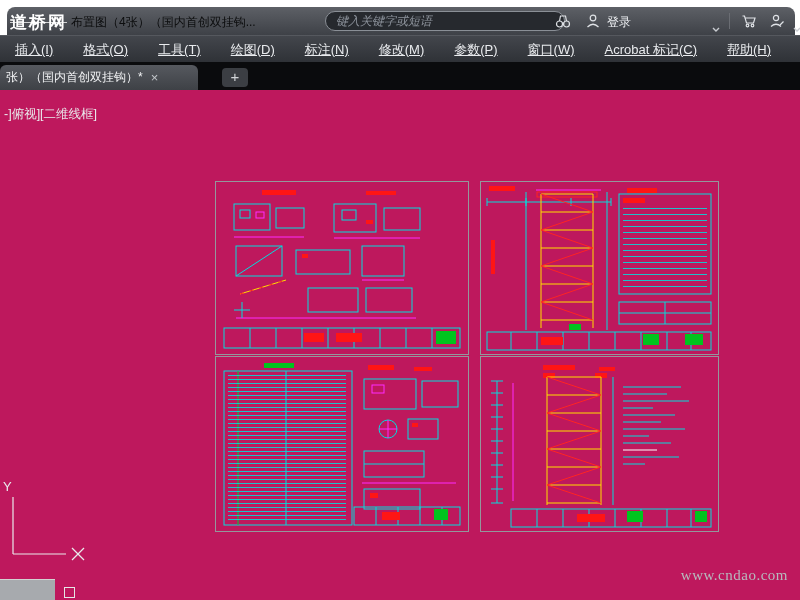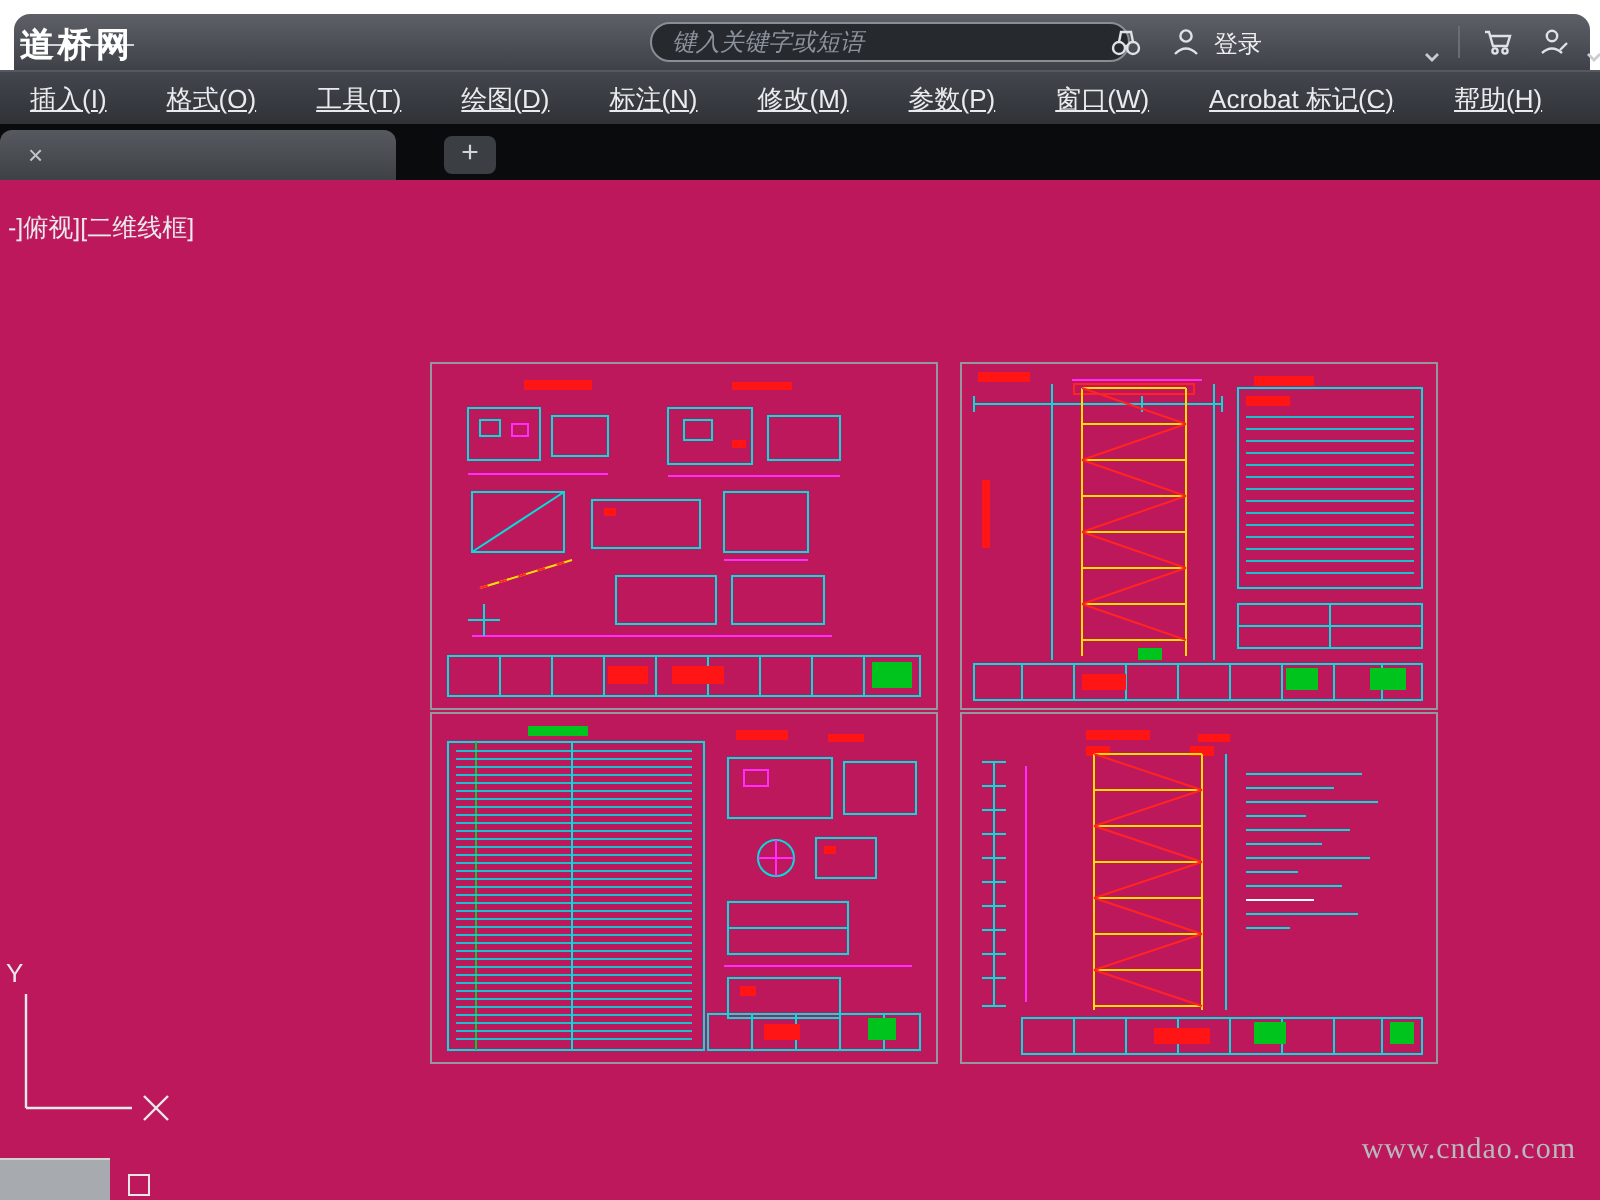--- a/index.html
+++ b/index.html
@@ -72,20 +72,21 @@
   .cmd-fragment{position:absolute;left:0;bottom:0;width:55px;height:20px;
     background:#a7aaae;border-top:1px solid #d2d2d2;}
   .status-square{position:absolute;left:64px;bottom:2px;width:9px;height:9px;
     border:1px solid #e6e6e6;background:transparent;}
 </style>
 </head>
 <body>
 
 <div class="titlebar">
   <span class="logo">道桥网</span>
+  <span class="win-title">布置图（4张）（国内首创双挂钩...</span>
 
   <div class="searchbox">
     <input placeholder="键入关键字或短语" style="">
   </div>
 
   <span class="tb-icon" style="left:548px;">
     <svg width="16" height="16" viewBox="0 0 16 16">
         <circle cx="4.5" cy="11" r="3"></circle>
         <circle cx="11.5" cy="11" r="3"></circle>
         <path d="M4.5 8 L5.5 3 H10.5 L11.5 8"></path>
@@ -134,20 +135,21 @@
   <span class="menu-item">标注(N)</span>
   <span class="menu-item">修改(M)</span>
   <span class="menu-item">参数(P)</span>
   <span class="menu-item">窗口(W)</span>
   <span class="menu-item">Acrobat 标记(C)</span>
   <span class="menu-item">帮助(H)</span>
 </div>
 
 <div class="tabbar">
   <div class="tab">
+    <span>张）（国内首创双挂钩）*</span>
     <span class="tab-close">×</span>
   </div>
   <div class="tab-new">+</div>
 </div>
 
 <div class="canvas">
   <div class="viewport-label">-]俯视][二维线框]</div>
 
   <div class="sheet sheet-tl">
     <svg width="252" height="172" viewBox="0 0 252 172">

